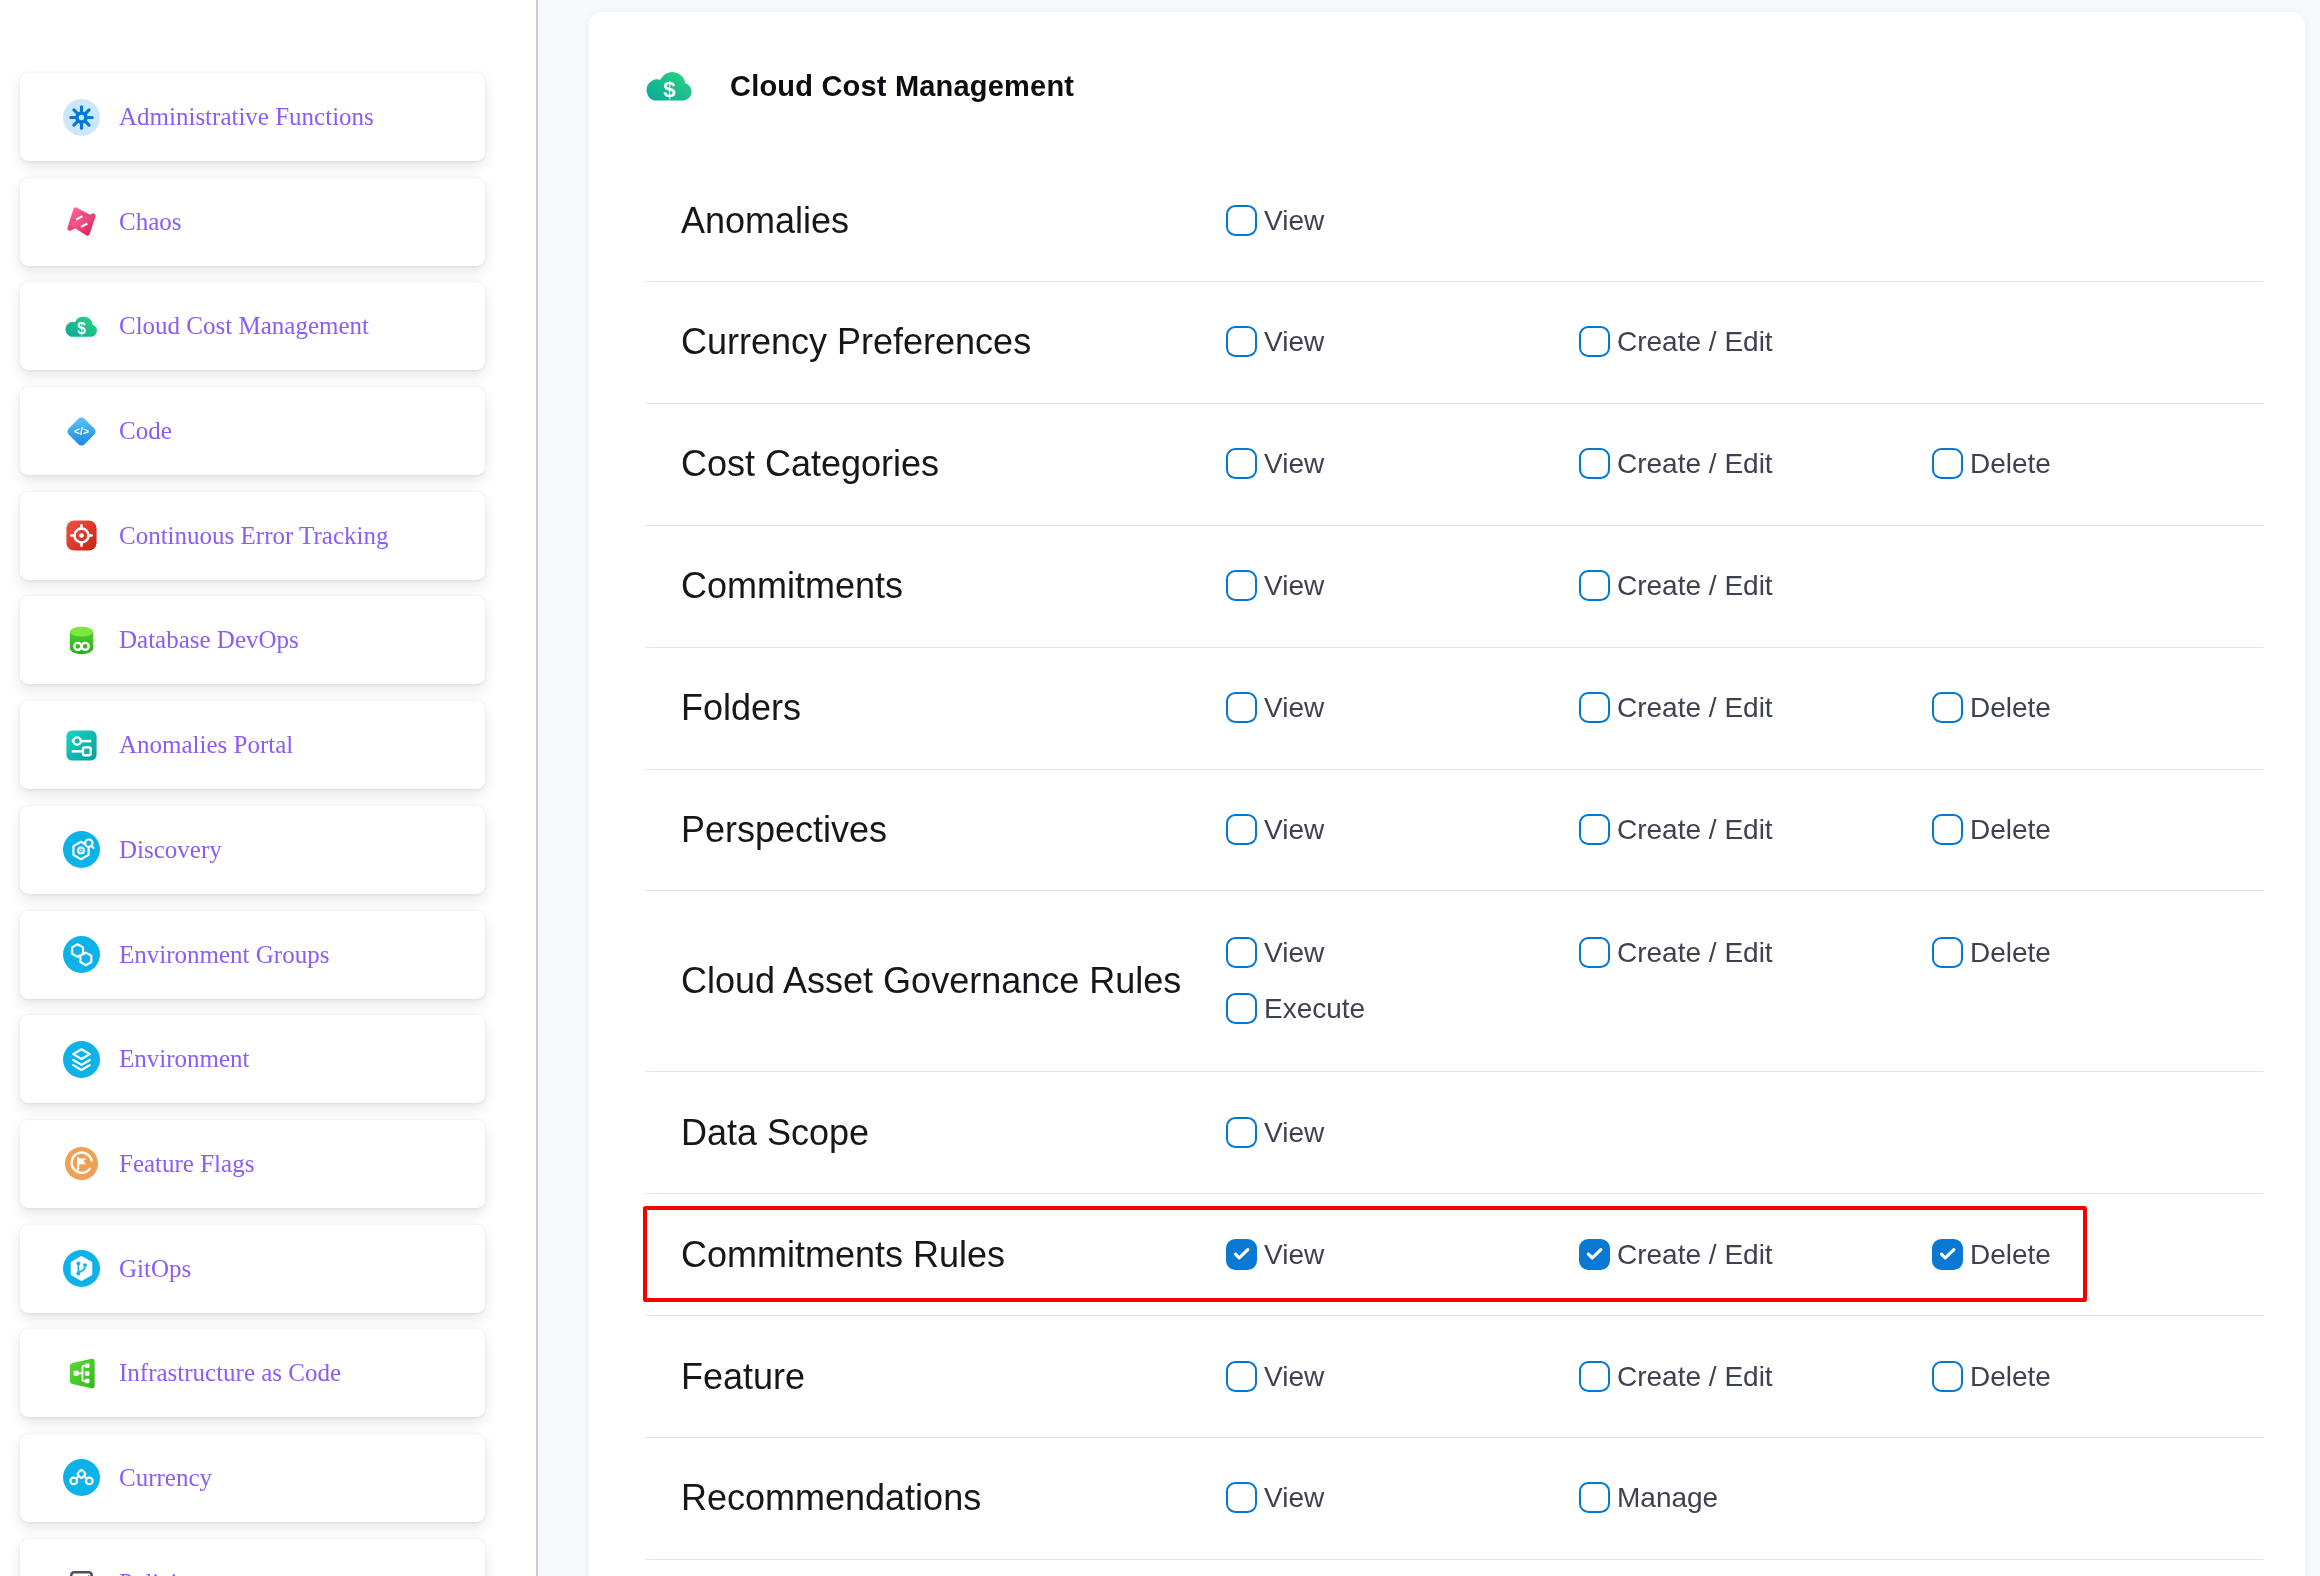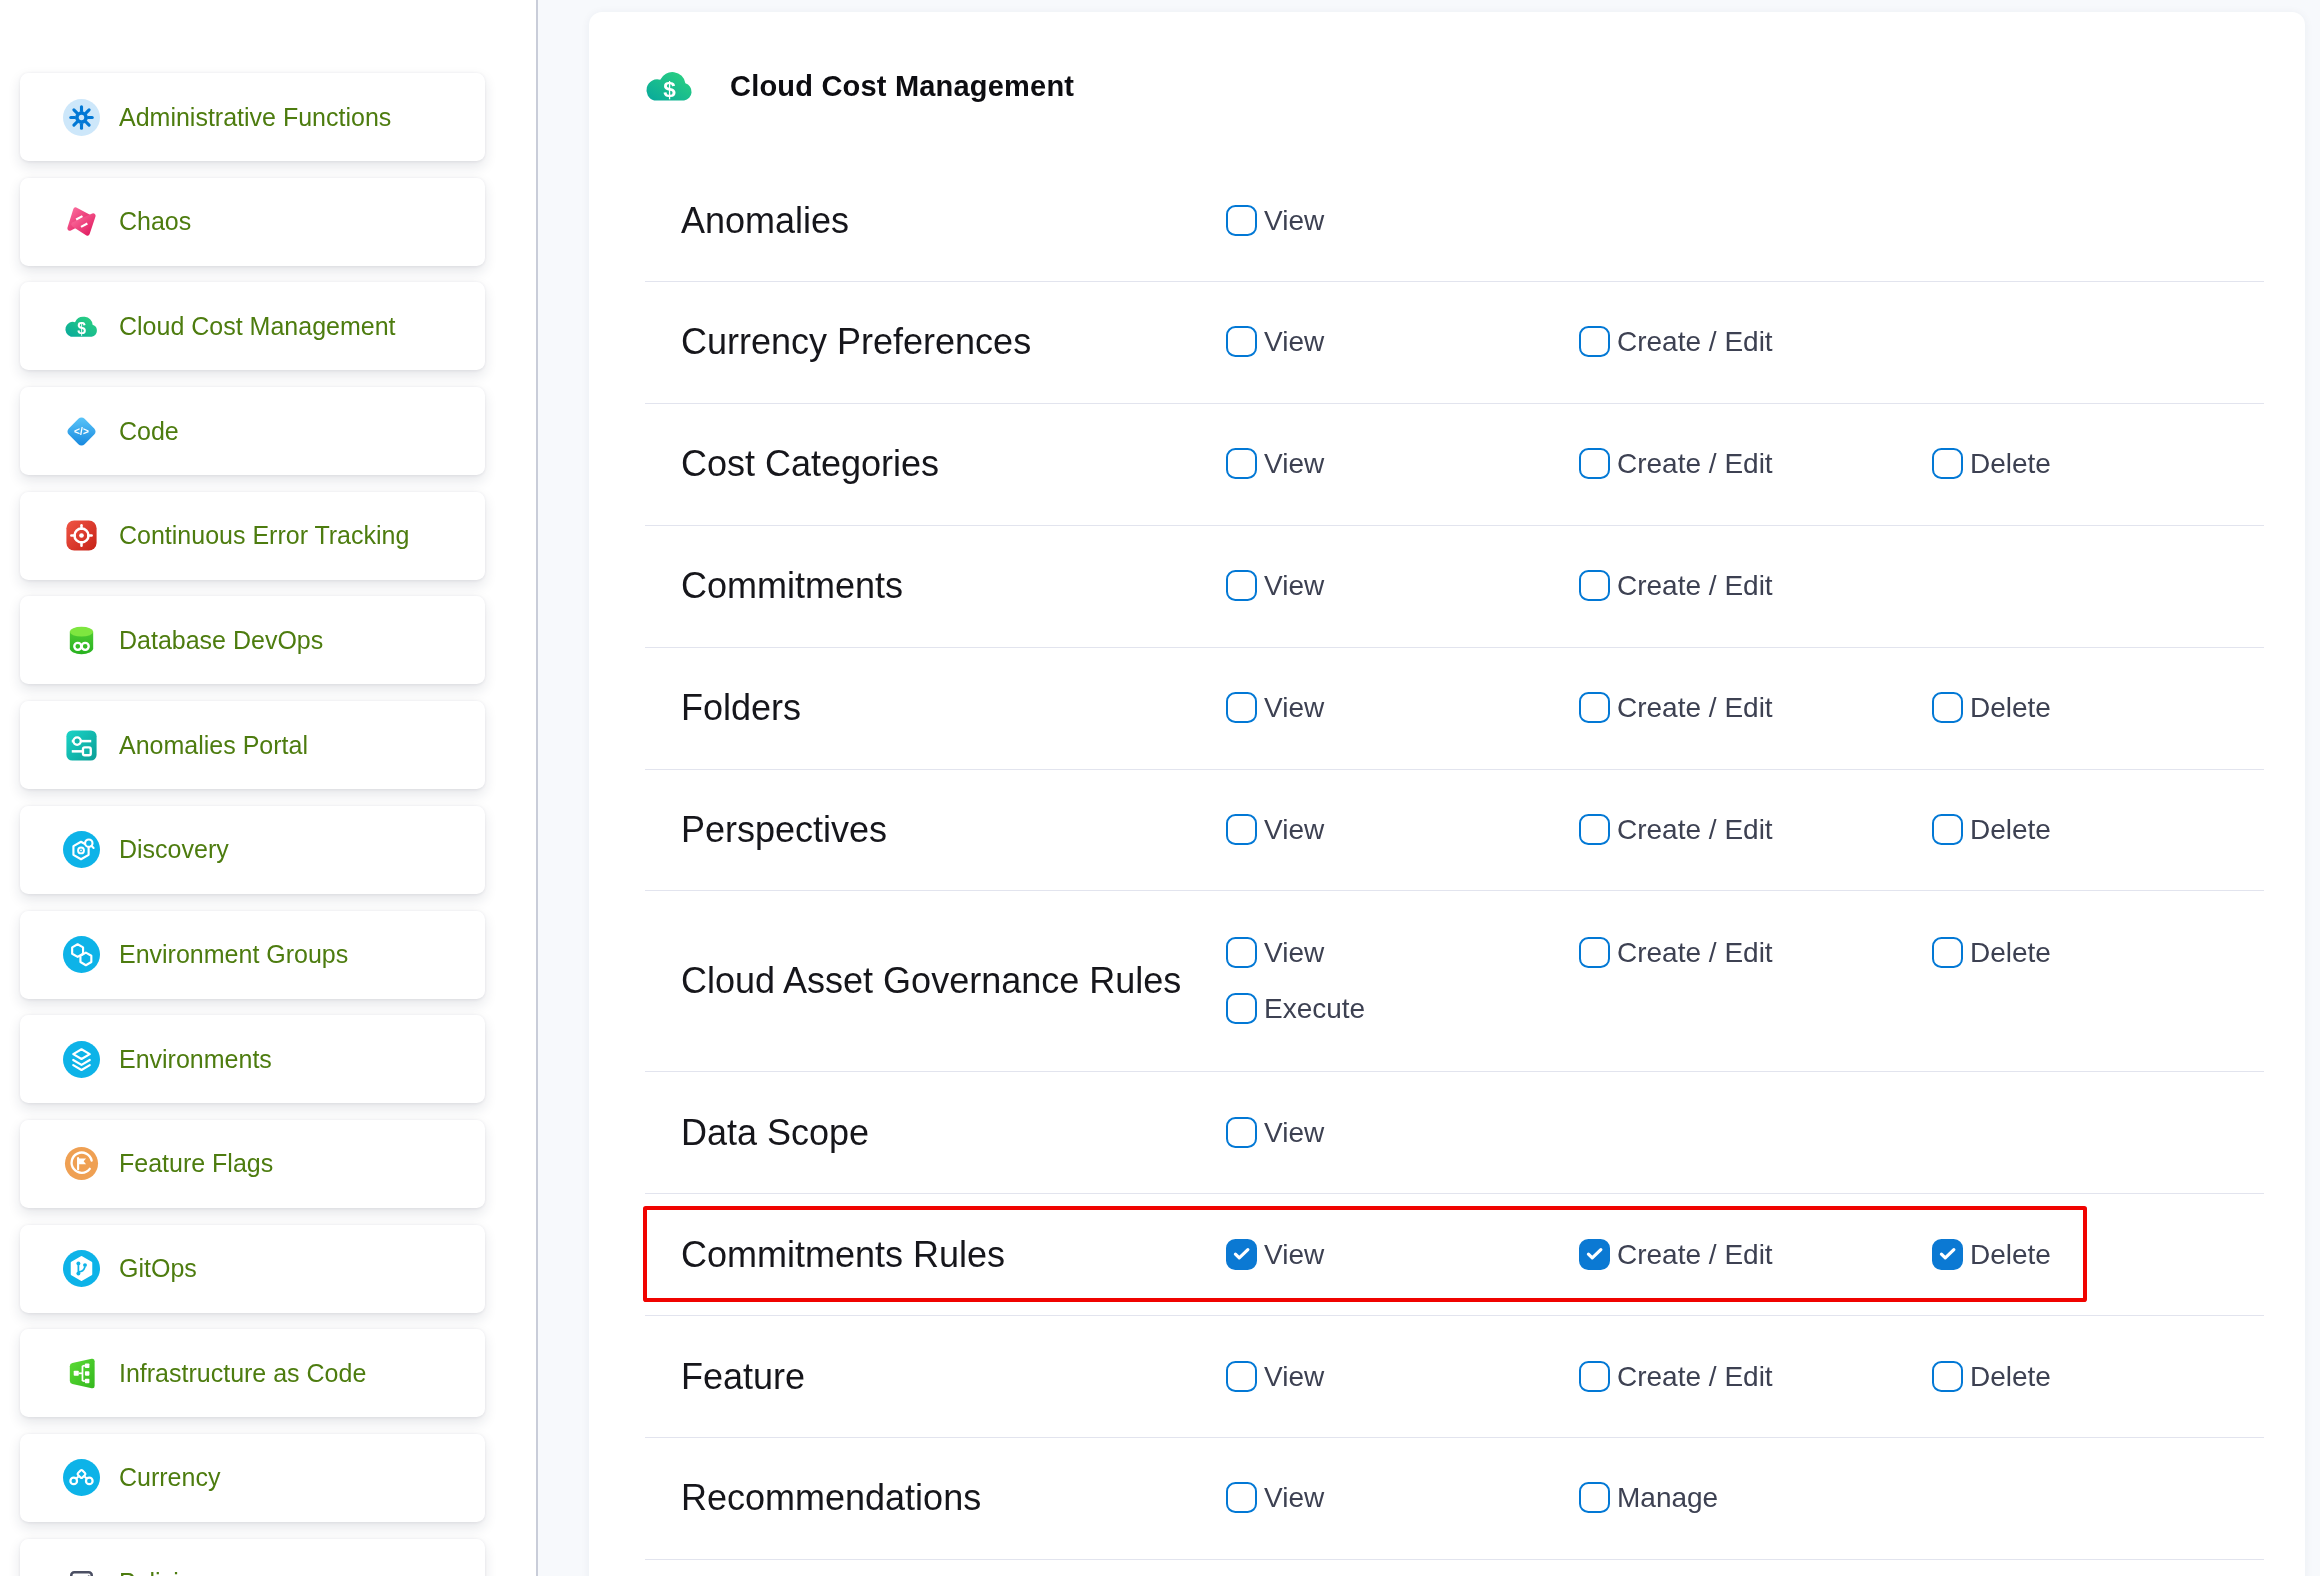--- a/index.html
+++ b/index.html
@@ -17,21 +17,21 @@
     position:absolute;left:20.4px;top:73px;width:465px;
     display:flex;flex-direction:column;gap:16.7px;
   }
   .side-card{
     height:88px;background:#ffffff;border-radius:8.3px;
     box-shadow:0 0.9px 2.8px rgba(30,35,60,.07), 0 5.6px 13px rgba(30,35,60,.11);
     display:flex;align-items:center;padding-left:43px;gap:18.6px;
     box-sizing:border-box;cursor:pointer;
   }
   .side-icon{width:37px;height:37px;flex:0 0 37px;display:flex;align-items:center;justify-content:center;}
-  .side-label{font-size:25px;font-weight:500;color:#4d7c0f;white-space:nowrap;}
+  .side-label{font-size:25px;font-weight:500;color:#8b5cf6;white-space:nowrap;font-family:Liberation Serif, serif;}
   .v-divider{
     position:absolute;left:536px;top:0;width:1.9px;height:1577px;background:#c9cdd9;
   }
   
   .main{
     position:absolute;left:538px;top:0;right:0;bottom:0;background:#f7f9fc;
   }
   .perm-card{
     position:absolute;left:51px;top:12px;width:1716px;bottom:-22px;
     background:#ffffff;border-radius:13px;
@@ -221,21 +221,21 @@
       </div>
       <div class="side-card">
         <span class="side-icon">
           <svg width="37" height="37" viewBox="0 0 38 38">
     <circle cx="19" cy="19" r="19" fill="#0db3e8"></circle>
     <path d="M19 8.5 L27.5 13.5 L19 18.5 L10.5 13.5 Z" stroke="#fff" stroke-width="2.2" fill="none" stroke-linejoin="round"></path>
     <path d="M10.5 19.5 L19 24.5 L27.5 19.5" stroke="#fff" stroke-width="2.2" fill="none" stroke-linejoin="round" stroke-linecap="round"></path>
     <path d="M10.5 24.8 L19 29.8 L27.5 24.8" stroke="#fff" stroke-width="2.2" fill="none" stroke-linejoin="round" stroke-linecap="round"></path>
   </svg>
         </span>
-        <span class="side-label">Environments</span>
+        <span class="side-label">Environment</span>
       </div>
       <div class="side-card">
         <span class="side-icon">
           <svg width="37" height="37" viewBox="0 0 38 38">
     <circle cx="19" cy="19" r="17" fill="#efa053"></circle>
     <path d="M27.5 24.5 a10.4 10.4 0 1 1 1.9 -8.5" stroke="#fff" stroke-width="2.4" fill="none" stroke-linecap="round"></path>
     <path d="M15.5 13.5 V25" stroke="#fff" stroke-width="2.2" stroke-linecap="round"></path>
     <path d="M15.5 13.8 h8.2 l-2.5 3 2.5 3 h-8.2 Z" fill="#fff"></path>
   </svg>
         </span>

